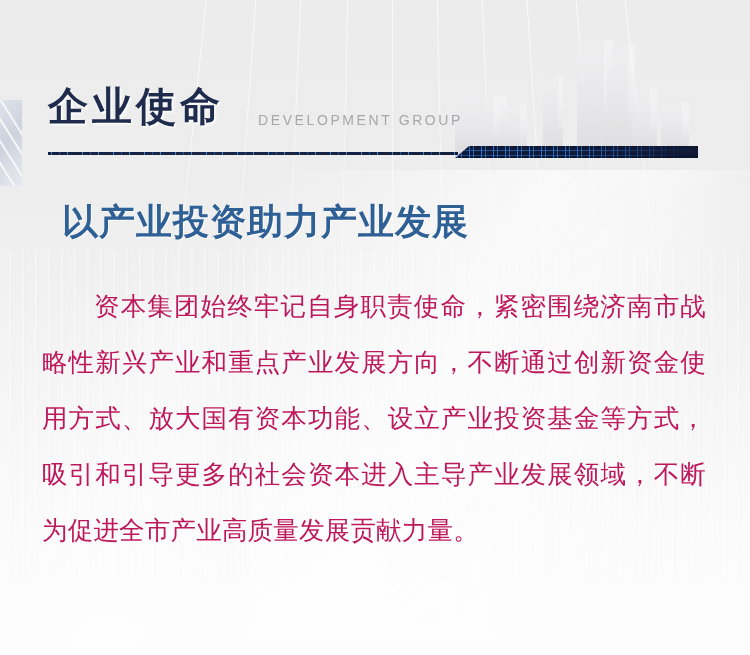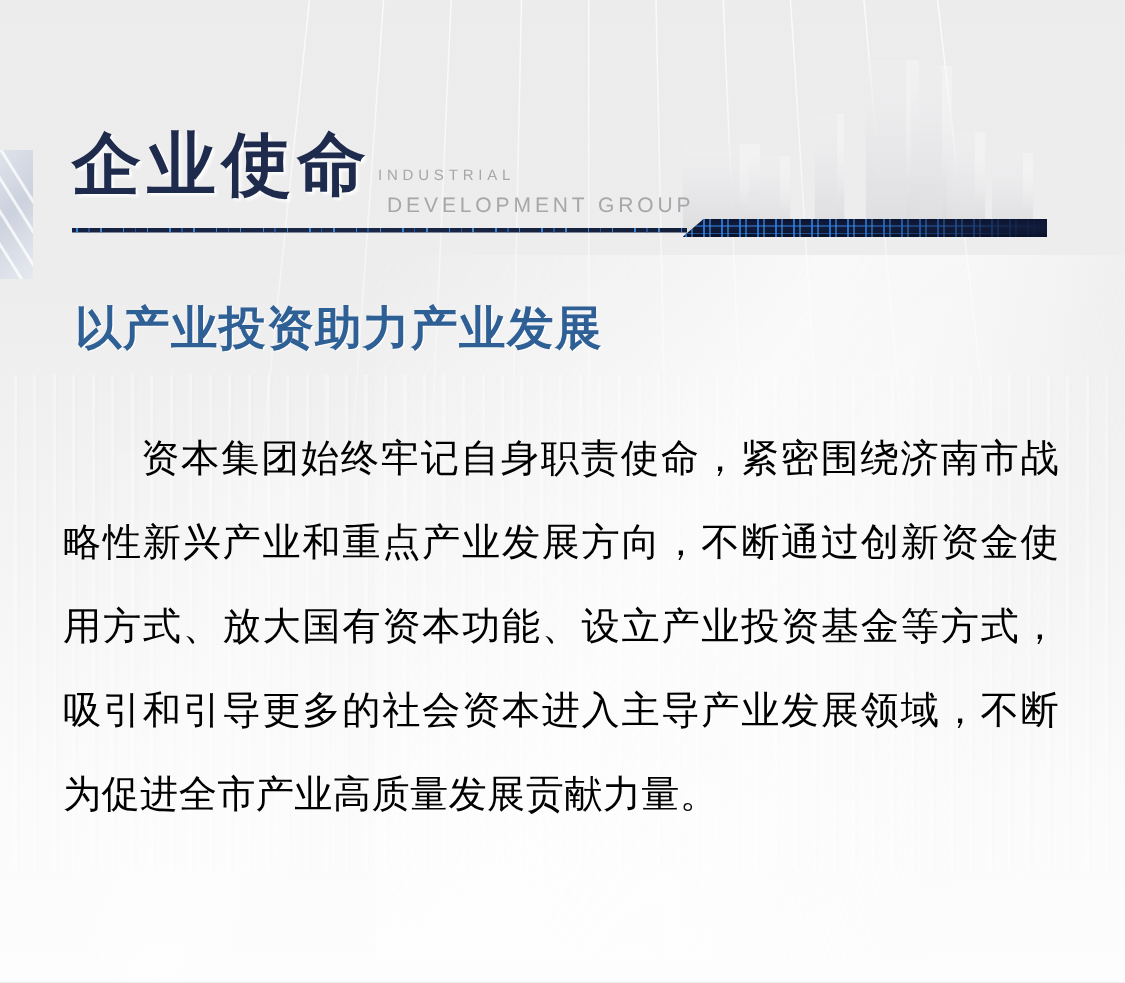--- a/index.html
+++ b/index.html
@@ -105,44 +105,44 @@
       repeating-linear-gradient(0deg,
         rgba(30,95,190,0) 0 2px,rgba(55,140,240,.5) 2px 3px,
         rgba(30,95,190,0) 3px 5px);
     -webkit-mask-image:linear-gradient(90deg,rgba(0,0,0,1) 0%,rgba(0,0,0,.95) 45%,rgba(0,0,0,.55) 72%,rgba(0,0,0,.12) 92%,rgba(0,0,0,0) 100%);
             mask-image:linear-gradient(90deg,rgba(0,0,0,1) 0%,rgba(0,0,0,.95) 45%,rgba(0,0,0,.55) 72%,rgba(0,0,0,.12) 92%,rgba(0,0,0,0) 100%);
   }
 
   
   .heading{
     position:absolute;left:48px;top:86px;
-    font-size:46px;font-weight:bold;letter-spacing:4px;
+    font-size:40px;font-weight:bold;letter-spacing:4px;
     color:#1e2b4d;
     text-shadow:1px 1px 0 rgba(255,255,255,.95),2px 2px 2px rgba(255,255,255,.7);
     line-height:1;
   }
   .en-block{
     position:absolute;left:252px;top:110px;
     color:#a7a7a9;line-height:1.55;
   }
   .en-line{font-size:10px;letter-spacing:3.2px;}
   .en-line.sub{font-size:14px;letter-spacing:2.6px;margin-left:6px;}
 
   
   .subtitle{
-    position:absolute;left:50px;top:198px;
-    font-size:31px;font-weight:bold;letter-spacing:1px;
+    position:absolute;left:62px;top:198px;
+    font-size:36px;font-weight:bold;letter-spacing:1px;
     color:#2f6095;
     text-shadow:1px 1px 0 rgba(255,255,255,.8);
   }
 
   
   .body-copy{
     position:absolute;left:42px;top:278px;width:664px;
-    font-size:25.5px;line-height:56px;color:#000000;
+    font-size:25.5px;line-height:56px;color:#be185d;
     text-indent:52px;text-align:justify;text-justify:inter-character;
     letter-spacing:.2px;
   }
 </style>
 </head>
 <body>
 
 <div id="page">
 
   <div class="bg-base"></div>
@@ -182,21 +182,20 @@
   </div>
 
   <div class="rule"></div>
   <div class="band">
       <i></i>
     </div>
 
   <div class="heading">企业使命</div>
 
   <div class="en-block">
-    <div class="en-line">INDUSTRIAL</div>
     <div class="en-line sub">DEVELOPMENT GROUP</div>
   </div>
 
   <div class="subtitle">以产业投资助力产业发展</div>
 
   <div class="body-copy">资本集团始终牢记自身职责使命，紧密围绕济南市战略性新兴产业和重点产业发展方向，不断通过创新资金使用方式、放大国有资本功能、设立产业投资基金等方式，吸引和引导更多的社会资本进入主导产业发展领域，不断为促进全市产业高质量发展贡献力量。</div>
 
 </div>
 
 </body></html>

